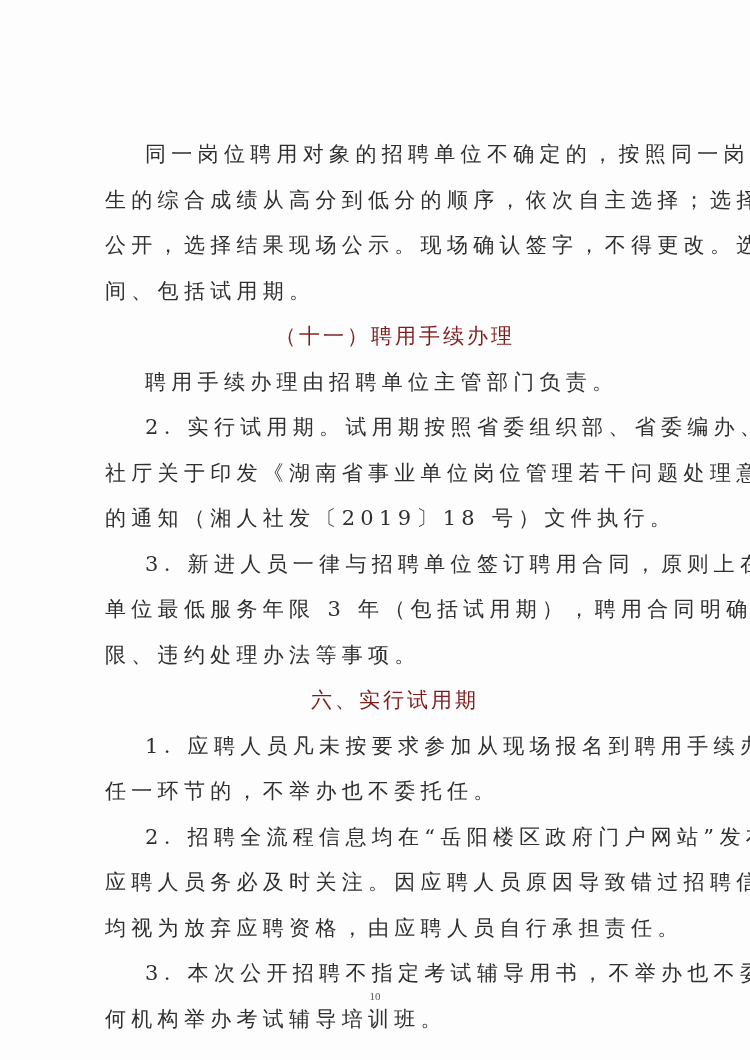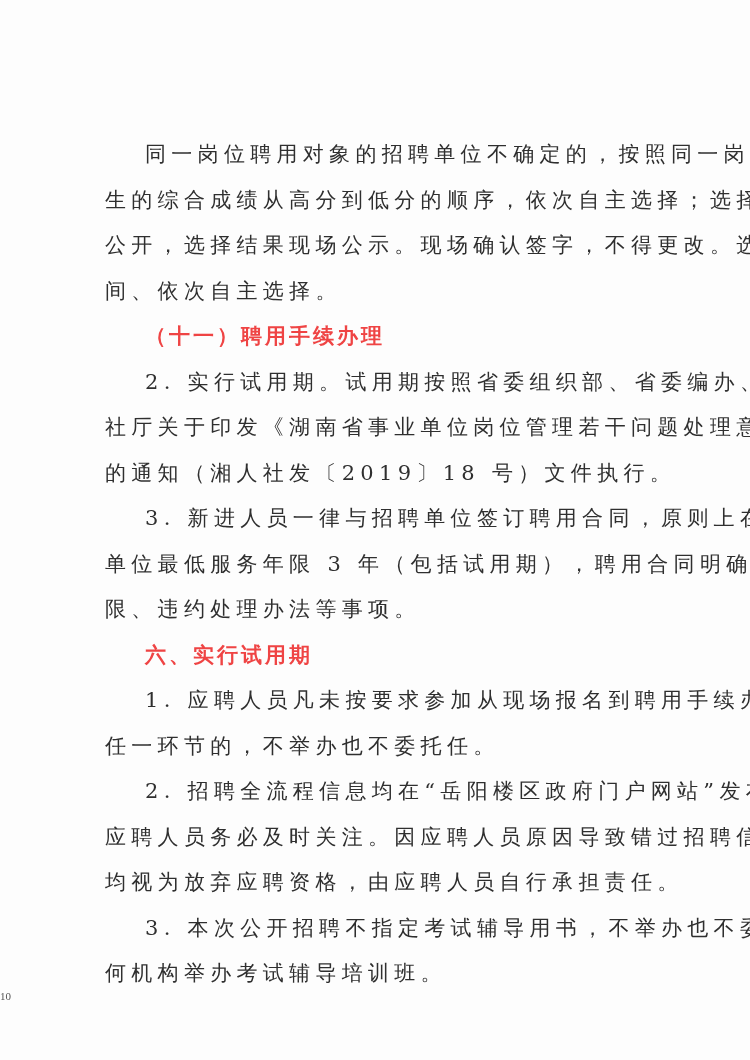--- a/index.html
+++ b/index.html
@@ -33,50 +33,54 @@
       font-size: 21px;
       letter-spacing: 5.3px;
       white-space: nowrap;
       color: #2f2f2f;
     }
     .indent {
       padding-left: 40px;
     }
     .heading {
       font-family: "DejaVu Sans", "Liberation Sans", sans-serif;
-      font-weight: bold;
+      font-weight: normal;
       letter-spacing: 3px;
-      color: #ef4444;
+      color: #7f1d1d;
+      text-align: center;
     }
     .page-number {
       position: absolute;
       left: 0;
       width: 750px;
       top: 990px;
-      text-align: left;
+      text-align: center;
       font-family: "Liberation Serif", serif;
       font-size: 11px;
       color: #555;
     }
   </style>
 </head>
 <body>
 
 <div class="page">
   <div class="content">
 
     <div>
       <div class="line indent">同一岗位聘用对象的招聘单位不确定的，按照同一岗位考</div>
       <div class="line">生的综合成绩从高分到低分的顺序，依次自主选择；选择过程</div>
       <div class="line">公开，选择结果现场公示。现场确认签字，不得更改。选岗时</div>
-      <div class="line">间、依次自主选择。</div>
+      <div class="line">间、包括试用期。</div>
     </div>
 
     <div class="line indent heading">（十一）聘用手续办理</div>
 
+    <div>
+      <div class="line indent">聘用手续办理由招聘单位主管部门负责。</div>
+    </div>
 
 
     <div>
       <div class="line indent">2. 实行试用期。试用期按照省委组织部、省委编办、省人</div>
       <div class="line">社厅关于印发《湖南省事业单位岗位管理若干问题处理意见》</div>
       <div class="line">的通知（湘人社发〔2019〕18 号）文件执行。</div>
     </div>
 
     <div>
       <div class="line indent">3. 新进人员一律与招聘单位签订聘用合同，原则上在招聘</div>

